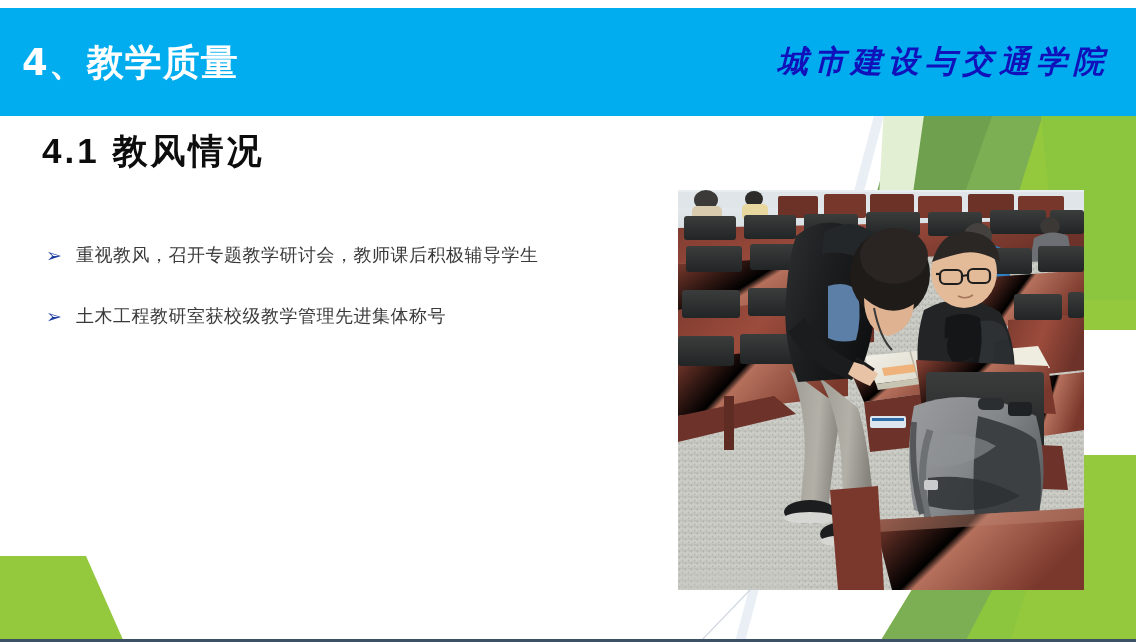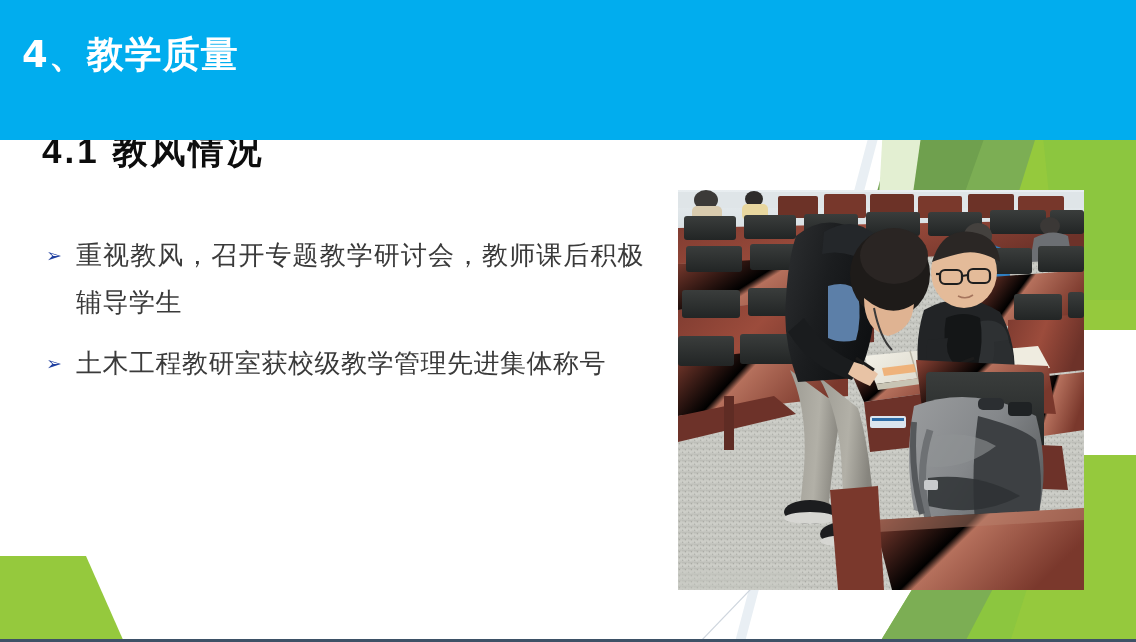--- a/index.html
+++ b/index.html
@@ -14,23 +14,23 @@
     overflow: hidden;
     background: #ffffff;
     font-family: "Liberation Serif", "DejaVu Serif", serif;
     border-bottom: 3px solid #3d5166;
     box-sizing: border-box;
   }
 
   
   .header-bar {
     position: absolute;
-    left: 0; top: 0;
+    left: 0; top: 8px;
     width: 1136px;
-    height: 140px;
+    height: 108px;
     background: #01adee;
     z-index: 40;
   }
   .header-title {
     position: absolute;
     left: 22px;
     top: 30px;
     font-family: "DejaVu Sans", "Liberation Sans", sans-serif;
     font-size: 37px;
     font-weight: bold;
@@ -92,21 +92,21 @@
     font-family: "DejaVu Sans", "Liberation Sans", sans-serif;
     font-size: 19px;
     color: #1f3fa0;
     line-height: 47px;
     text-align: left;
     padding-left: 2px;
   }
   .bullet-text {
     flex: 1 1 auto;
     font-family: Liberation Serif, serif;
-    font-size: 26px;
+    font-size: 18px;
     line-height: 47px;
     color: #3a3a3a;
     letter-spacing: 0.5px;
     text-align: justify;
   }
 
   
   .photo {
     position: absolute;
     left: 678px;
@@ -139,20 +139,21 @@
       <polygon points="985,470 1055,470 965,642 880,642" fill="#7cae54"></polygon>
 
       <polygon points="0,556 86,556 124,642 0,642" fill="#95c93d"></polygon>
 
       <line x1="1000" y1="330" x2="700" y2="642" stroke="#cfd6de" stroke-width="1.2"></line>
     </svg>
   </div>
 
   <div class="header-bar">
     <div class="header-title">4、教学质量</div>
+    <div class="header-org">城市建设与交通学院</div>
   </div>
 
   <div class="section-title">4.1 教风情况</div>
 
   <div class="bullets">
     <div class="bullet">
       <span class="bullet-marker">➢</span>
       <span class="bullet-text">重视教风，召开专题教学研讨会，教师课后积极辅导学生</span>
     </div>
     <div class="bullet">

